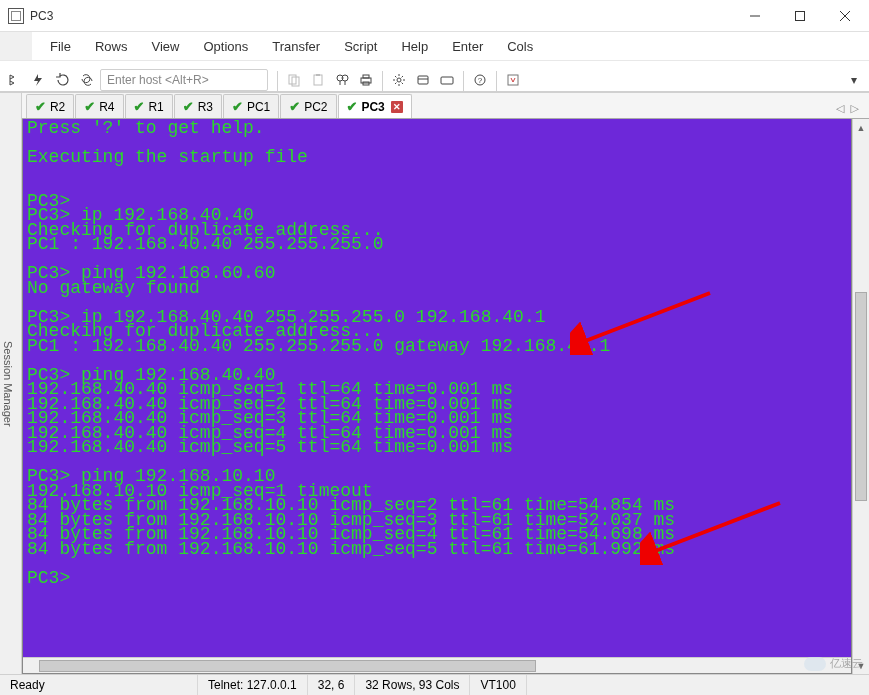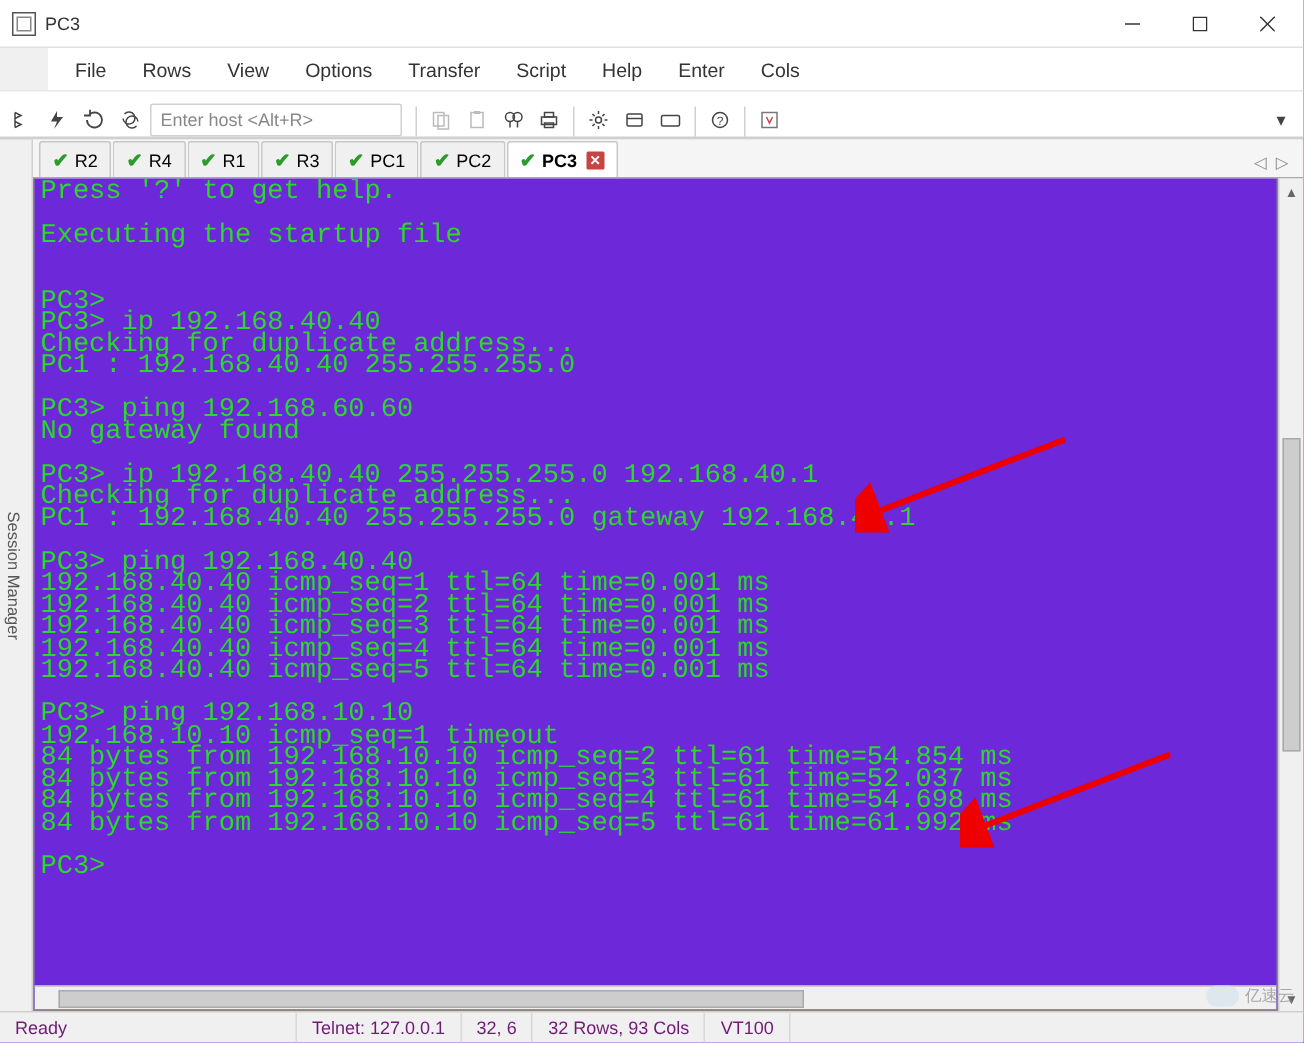--- a/index.html
+++ b/index.html
@@ -26,21 +26,21 @@
 .tab .chk { color:#2c9b2c; font-weight:bold; font-size:13px; }
 .tab .x { width:12px; height:12px; background:#c84444; color:#fff; font-size:9px; display:flex; align-items:center; justify-content:center; border-radius:1px; margin-left:2px; }
 .tabnav { margin-left:auto; display:flex; gap:6px; padding:0 6px 3px 0; color:#888; font-size:11px; }
 .terminal { flex:1; background:#6d28d9; color:#2bd82b; font-family:Liberation Mono, monospace; font-size:18px; padding:2px 4px; line-height:14.5px; white-space:pre; overflow:hidden; border:1px solid #888; border-top:none; position:relative; }
 .terminal .hscroll { position:absolute; bottom:0; left:0; right:0; height:16px; background:#f0f0f0; border-top:1px solid #ccc; display:flex; align-items:center; }
 .terminal .hscroll .thumb { width:60%; height:12px; background:#cdcdcd; border:1px solid #aaa; margin-left:16px; }
 .scrollbar { width:17px; background:#f0f0f0; border-left:1px solid #ccc; display:flex; flex-direction:column; }
 .scrollbar .sbtn { height:17px; display:flex; align-items:center; justify-content:center; color:#666; font-size:9px; }
 .scrollbar .track { flex:1; position:relative; }
 .scrollbar .thumb { position:absolute; left:2px; right:2px; top:30%; height:40%; background:#cdcdcd; border:1px solid #aaa; }
-.statusbar { height:21px; background:#f0f0f0; border-top:1px solid #d0d0d0; display:flex; align-items:center; font-size:12px; color:#701a75; }
+.statusbar { height:21px; background:#f0f0f0; border-top:1px solid #d0d0d0; display:flex; align-items:center; font-size:12px; color:#000000; }
 .statusbar > div { padding:0 10px; border-right:1px solid #d8d8d8; height:100%; display:flex; align-items:center; }
 .statusbar > div:first-child { flex:0 0 198px; }
 .arrow { position:absolute; pointer-events:none; }
 .arrow1 { left:570px; top:285px; }
 .arrow2 { left:640px; top:495px; }
 .arrow svg { display:block; }
 .watermark { position:absolute; right:6px; bottom:24px; opacity:.7; display:flex; align-items:flex-end; gap:4px; font-size:11px; color:#888;margin-top:19px; }
 .watermark .cloud { width:22px; height:14px; border-radius:10px; background:#d8e4ee; position:relative; }
 </style>
 </head>

